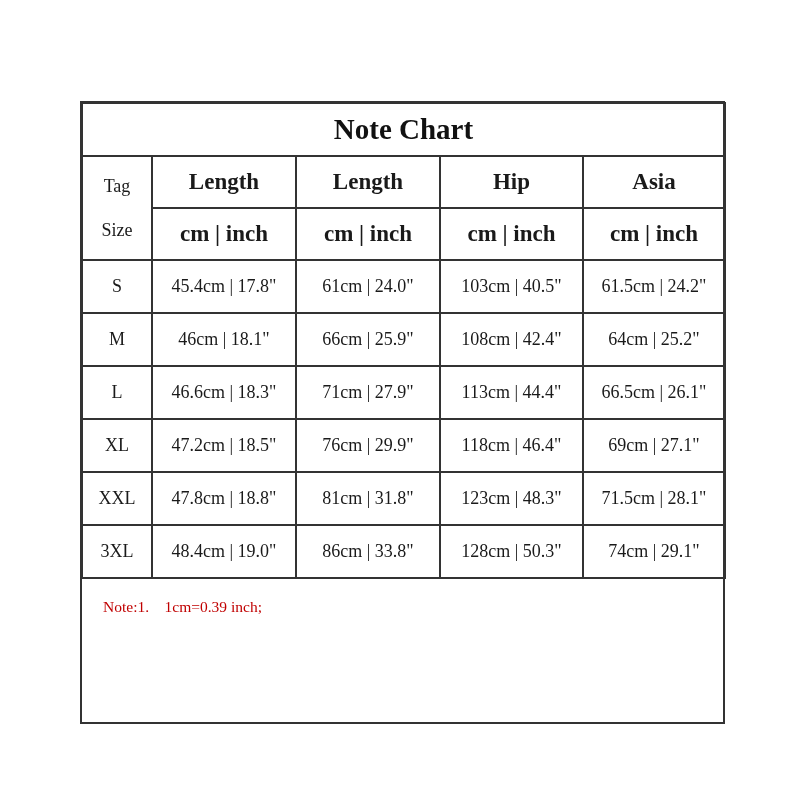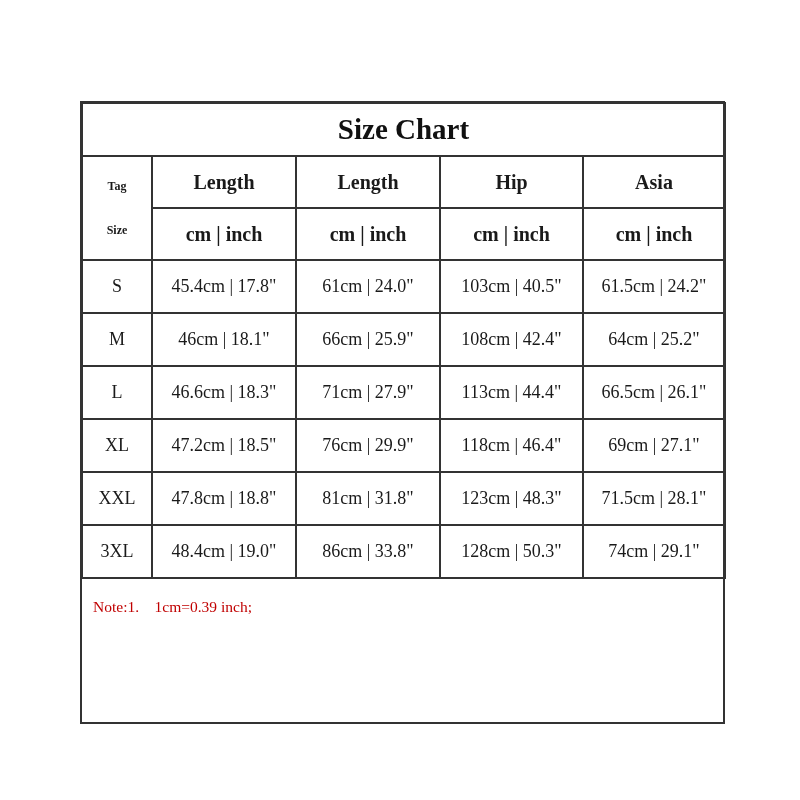--- a/index.html
+++ b/index.html
@@ -4,42 +4,42 @@
 <style>
   html, body { margin:0; padding:0; background:#ffffff; }
   body { width:800px; height:800px; position:relative; font-family:"Liberation Serif", "DejaVu Serif", serif; color:#1a1a1a; }
   #sheet {
     position:absolute; left:80px; top:101px; width:641px; height:619px;
     border:2px solid #333333; box-sizing:content-box;
   }
   table { border-collapse:collapse; width:643px; position:absolute; left:-1px; top:-1px; table-layout:fixed; }
   td, th { border:2px solid #333333; text-align:center; padding:0; }
   .title-cell { height:51px; font-size:29px; font-weight:bold; color:#111; }
-  .hdr { height:50px; font-size:20px; font-weight:bold; }
-  .tagcell { font-size:12px; font-weight:bold; line-height:44px; }
+  .hdr { height:50px; font-size:23px; font-weight:bold; }
+  .tagcell { font-size:18px; font-weight:normal; line-height:44px; }
   .row td { height:51px; font-size:18px; }
   .size-cell { font-size:19px; }
-  .notes { position:absolute; left:6px; top:476px; width:641px; height:143px; }
+  .notes { position:absolute; left:16px; top:476px; width:641px; height:143px; }
   .note { position:absolute; left:5px; color:#c00000; font-size:15.5px; white-space:pre; }
 </style>
 </head>
 <body>
 
 <div id="sheet">
   <table>
     <colgroup>
       <col style="width:70px">
       <col style="width:144px">
       <col style="width:144px">
       <col style="width:143px">
       <col style="width:142px">
     </colgroup>
     <tbody>
         <tr>
-      <td colspan="5" class="title-cell">Size Chart</td>
+      <td colspan="5" class="title-cell">Note Chart</td>
     </tr>
     <tr>
       <td rowspan="2" class="tagcell">
         <div>Tag</div>
         <div>Size</div>
       </td>
       <td class="hdr">Length</td>
       <td class="hdr">Length</td>
       <td class="hdr">Hip</td>
       <td class="hdr">Asia</td>

